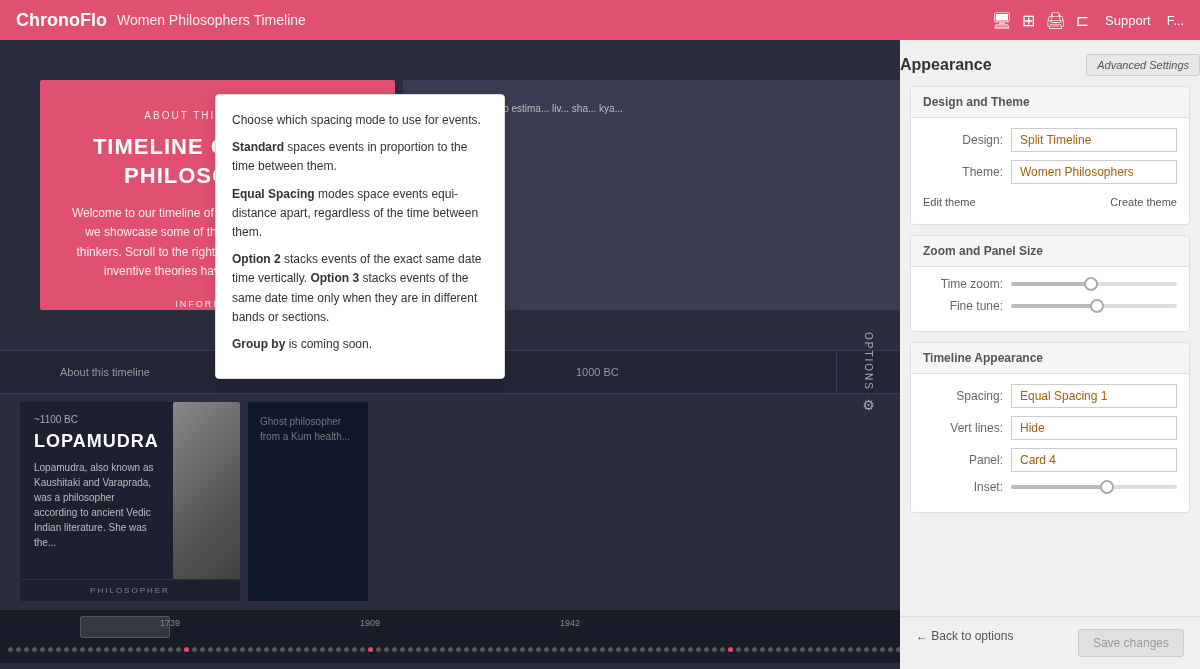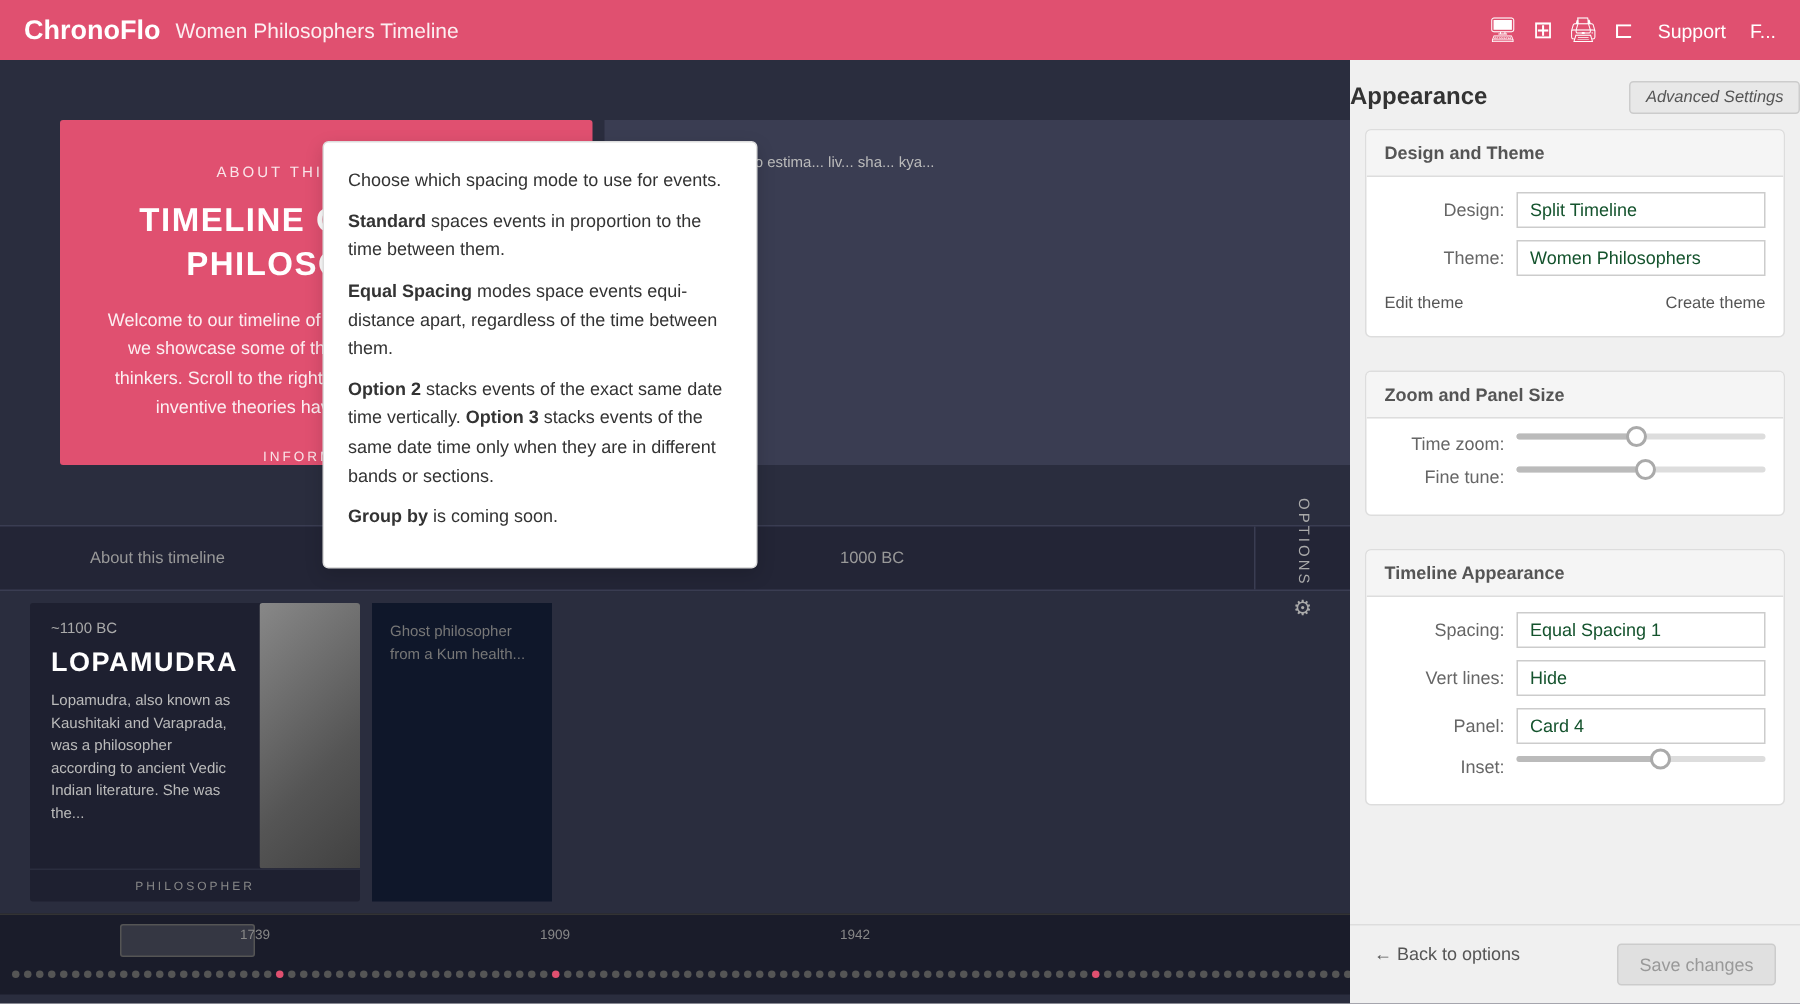--- a/index.html
+++ b/index.html
@@ -330,21 +330,21 @@
       font-size: 11px;
       color: #555;
       cursor: pointer;
       font-style: italic;
     }
 
     .section-box {
       background: white;
       border: 1px solid #ddd;
       border-radius: 4px;
-      margin: 0 10px 22px;
+      margin: 0 10px 10px;
       overflow: hidden;
     }
     .section-title {
       background: #f5f5f5;
       border-bottom: 1px solid #ddd;
       padding: 8px 12px;
       font-size: 12px;
       font-weight: bold;
       color: #555;
     }
@@ -363,41 +363,41 @@
       min-width: 80px;
       text-align: right;
     }
     .field-value {
       flex: 1;
       background: white;
       border: 1px solid #ccc;
       border-radius: 0;
       padding: 4px 8px;
       font-size: 12px;
-      color: #14532d;
+      color: #a16207;
     }
 
     .link-row {
       display: flex;
       justify-content: space-between;
       padding: 4px 0 6px;
     }
     .link-btn {
       font-size: 11px;
       color: #555;
       cursor: pointer;
       text-decoration: none;
       background: none;
       border: none;
     }
 
     
     .slider-row {
       display: flex;
-      align-items: flex-start;
+      align-items: center;
       margin-bottom: 8px;
       gap: 8px;
     }
     .slider-label {
       font-size: 12px;
       color: #666;
       min-width: 80px;
       text-align: right;
     }
     .slider-track {
@@ -489,21 +489,21 @@
       <p>Choose which spacing mode to use for events.</p>
       <p><strong>Standard</strong><span> spaces events in proportion to the time between them.</span></p>
       <p><strong>Equal Spacing</strong><span> modes space events equi-distance apart, regardless of the time between them.</span></p>
       <p><strong>Option 2</strong><span> stacks events of the exact same date time vertically.</span><strong> Option 3</strong><span> stacks events of the same date time only when they are in different bands or sections.</span></p>
       <p><strong>Group by</strong><span> is coming soon.</span></p>
     </div>
 
     <div id="timeline-ruler">
       <span class="ruler-label" style="left:60px;">About this timeline</span>
       <span class="ruler-label" style="left:340px;">~1100 BC</span>
-      <span class="ruler-label" style="left:560px;">1000 BC</span>
+      <span class="ruler-label" style="left:576px;">1000 BC</span>
       <div style="position:absolute; right:0; top:0; bottom:0; display:flex; flex-direction:column; align-items:center; justify-content:center; width:64px; border-left:1px solid #3a3d52; cursor:pointer;">
         <span style="writing-mode:vertical-rl; color:#aaa; font-size:10px; letter-spacing:2px; text-transform:uppercase; margin-bottom:6px;">Options</span>
         <span style="color:#aaa; font-size:14px;">⚙</span>
       </div>
     </div>
 
     <div id="timeline-lower">
 
       <div class="event-card">
         <div class="event-card-inner">

